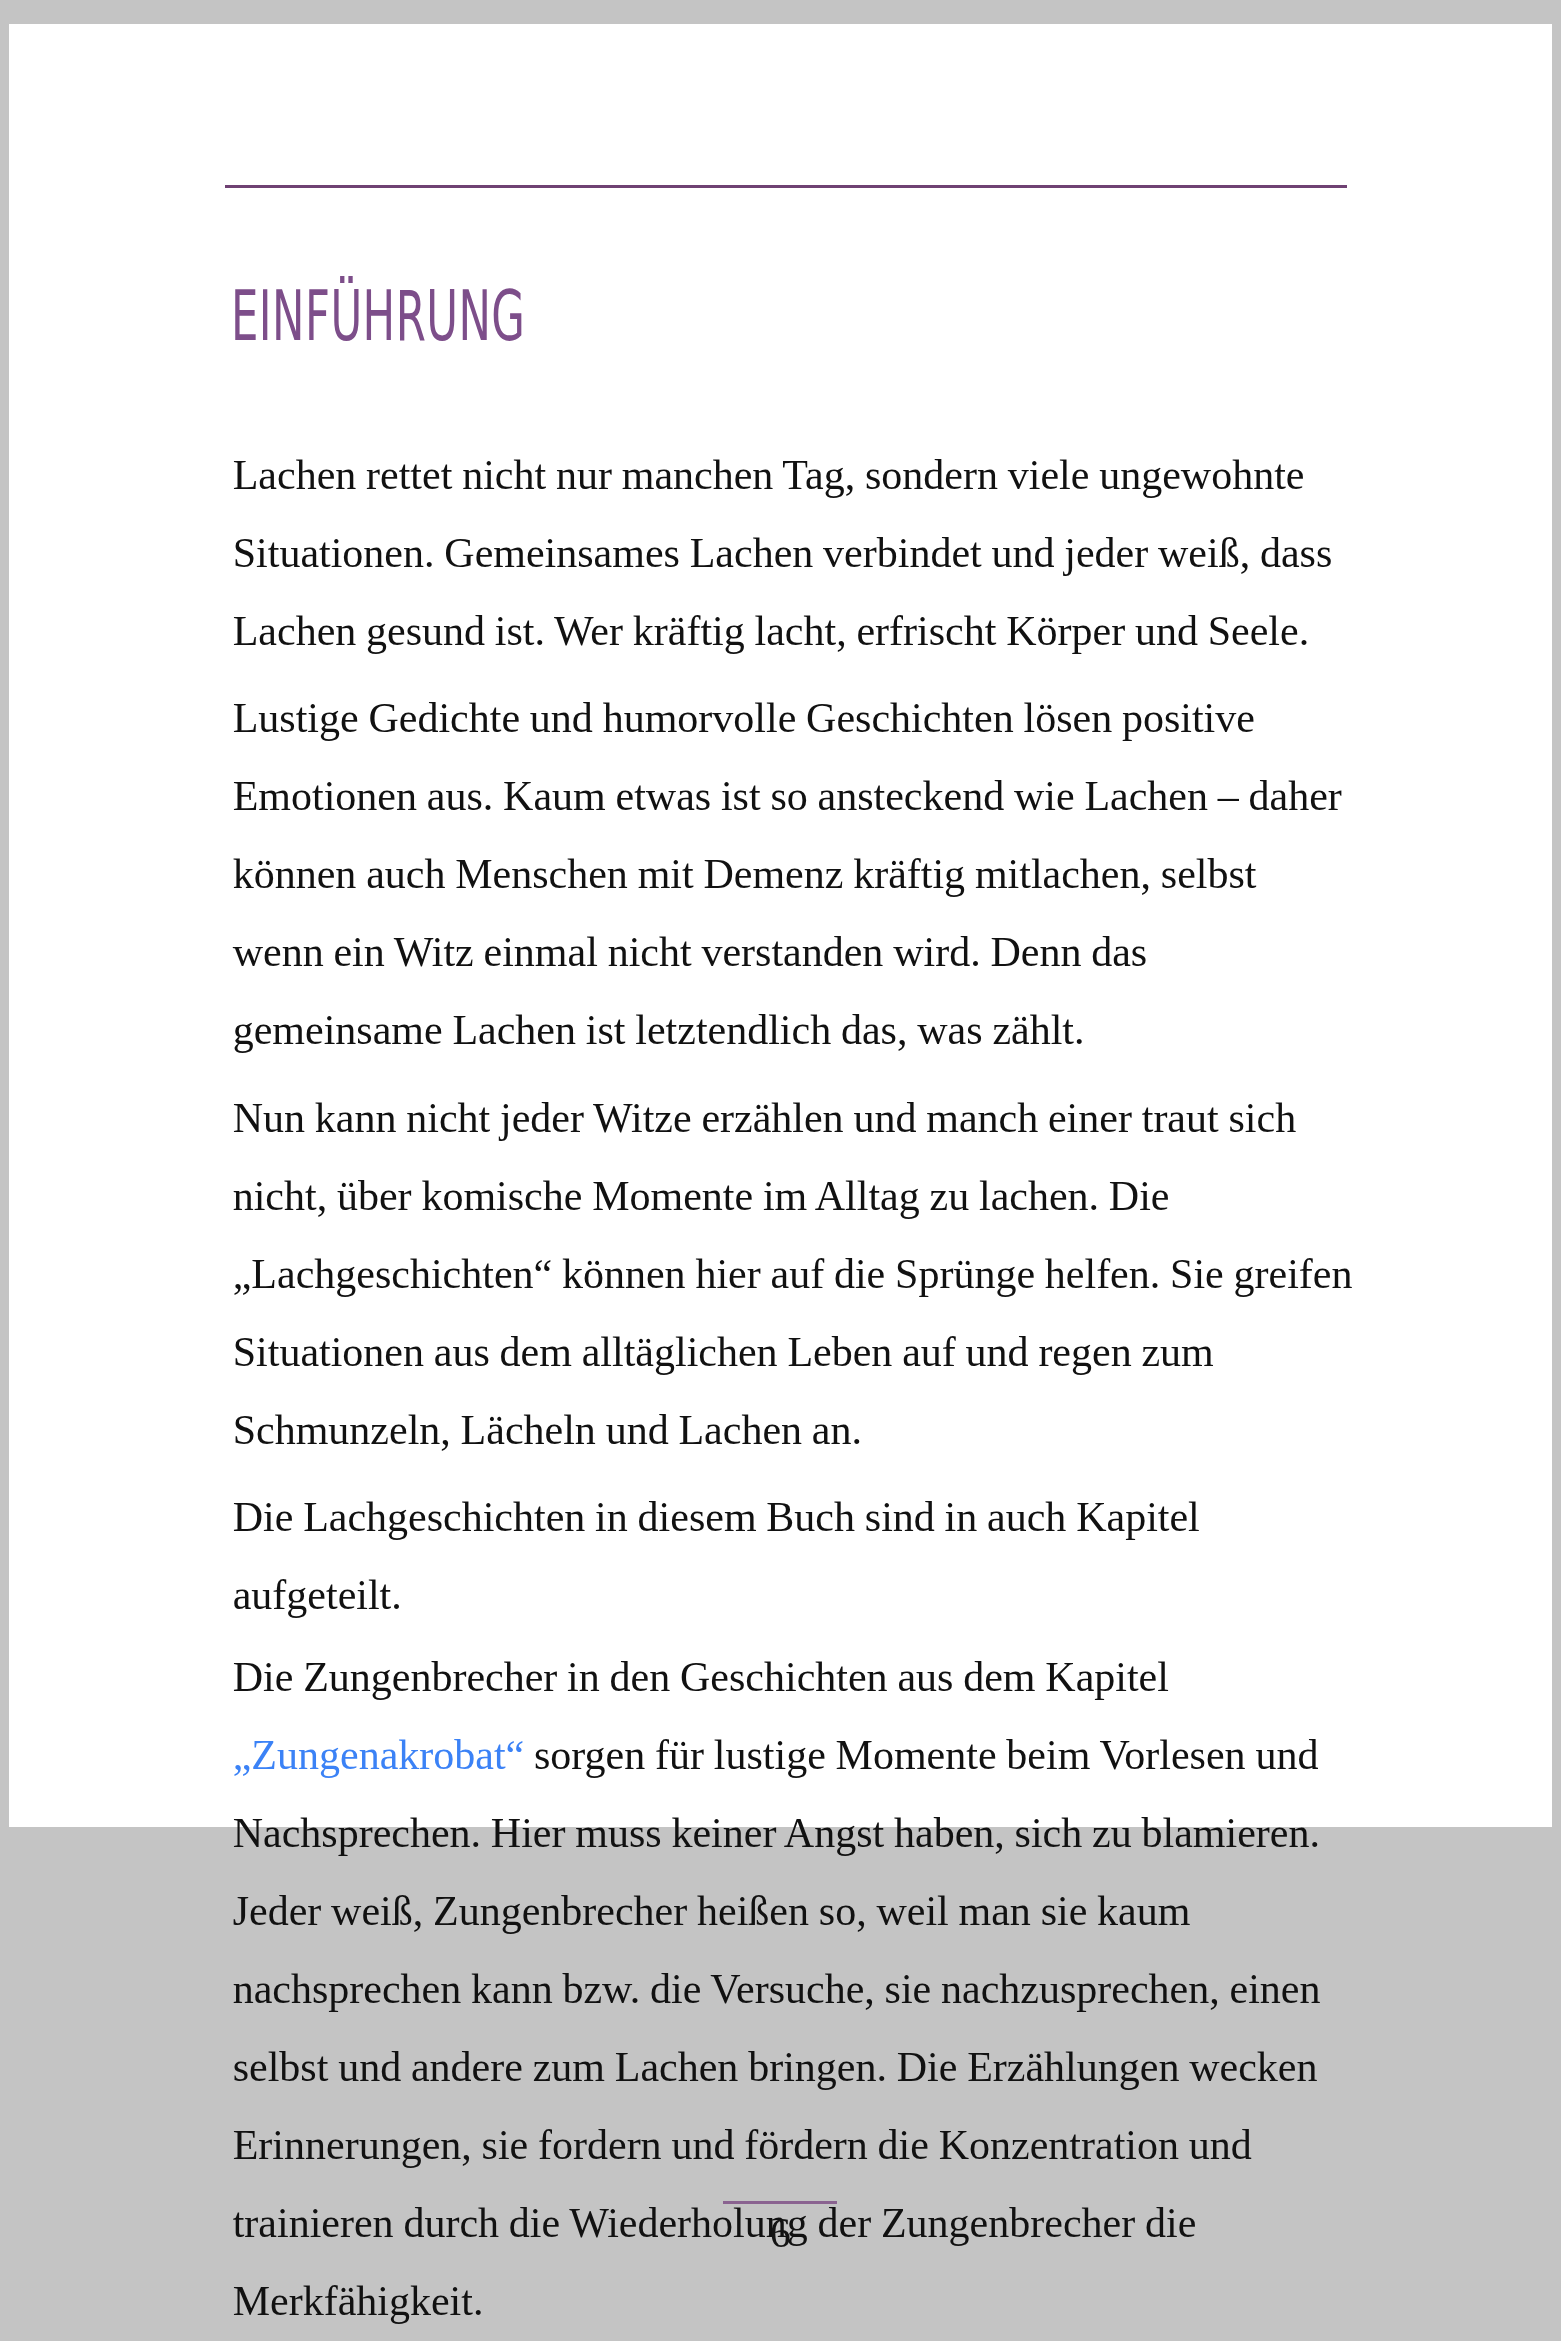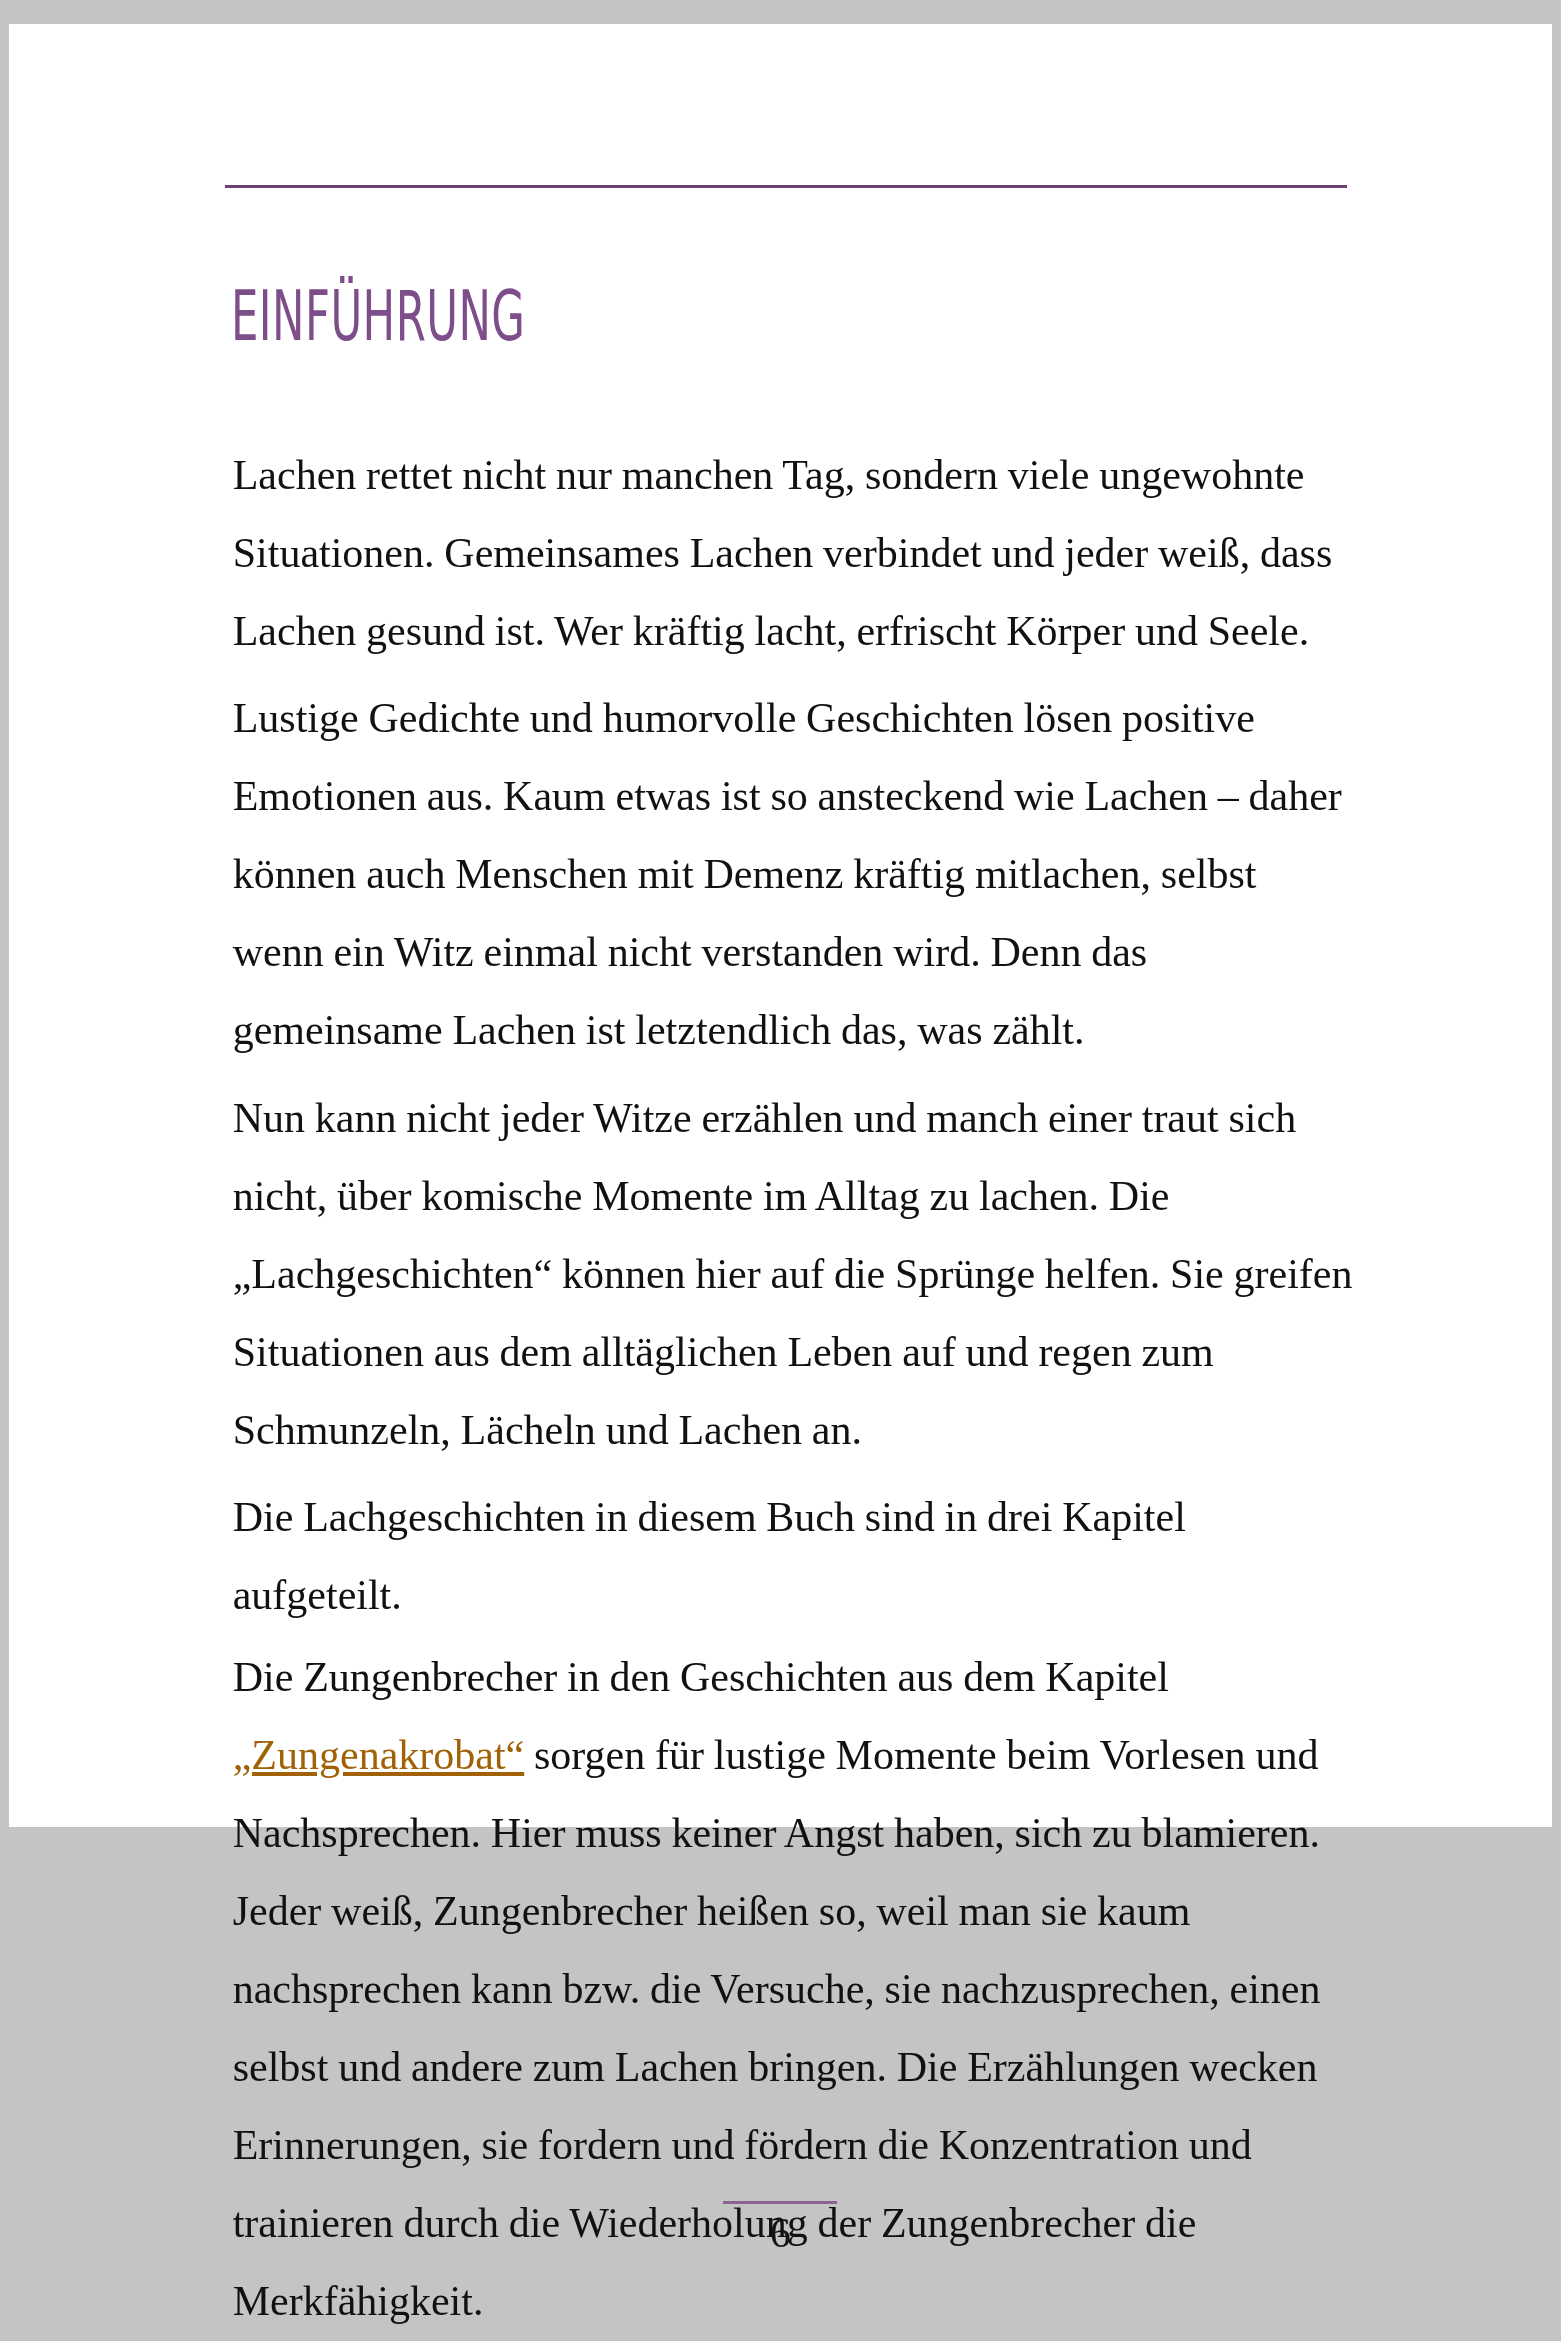--- a/index.html
+++ b/index.html
@@ -71,22 +71,21 @@
     hyphens: manual;
     -webkit-hyphens: manual;
     word-spacing: -0.7px;
   }
 
   .body-copy p.tight {
     margin-bottom: 4px;
   }
 
   .accent-term {
-    color: #a16207;
-    text-decoration: underline;
+    color: #3b82f6;
   }
 
   
   .folio {
     position: absolute;
     left: 0;
     top: 2177px;
     width: 1543px;
     text-align: center;
   }
@@ -115,21 +114,21 @@
   <h1 class="chapter-title">EINFÜHRUNG</h1>
 
   <div class="body-copy">
 
     <p>Lachen rettet nicht nur manchen Tag, sondern viele ungewohnte Situationen. Gemeinsames Lachen verbindet und jeder weiß, dass Lachen gesund ist. Wer kräftig lacht, erfrischt Körper und Seele.</p>
 
     <p>Lustige Gedichte und humorvolle Geschichten lösen positive Emotionen aus. Kaum etwas ist so ansteckend wie Lachen – daher können auch Menschen mit Demenz kräftig mitlachen, selbst wenn ein Witz einmal nicht verstanden wird. Denn das gemeinsame Lachen ist letztendlich das, was zählt.</p>
 
     <p>Nun kann nicht jeder Witze erzählen und manch einer traut sich nicht, über komische Momente im Alltag zu lachen. Die „Lachgeschichten“ können hier auf die Sprünge helfen. Sie greifen Situationen aus dem alltäglichen Leben auf und regen zum Schmunzeln, Lächeln und Lachen an.</p>
 
-    <p class="tight">Die Lachgeschichten in diesem Buch sind in drei Kapitel aufgeteilt.</p>
+    <p class="tight">Die Lachgeschichten in diesem Buch sind in auch Kapitel aufgeteilt.</p>
 
     <p><span>Die Zungenbrecher in den Geschichten aus dem Kapitel </span><span class="accent-term">„Zungenakrobat“</span><span> sorgen für lustige Momente beim Vorlesen und Nachsprechen. Hier muss keiner Angst haben, sich zu blamieren. Jeder weiß, Zungenbrecher heißen so, weil man sie kaum nachsprechen kann bzw. die Versuche, sie nachzusprechen, einen selbst und andere zum Lachen bringen. Die Erzählungen wecken Erinnerungen, sie fordern und fördern die Konzentration und trainieren durch die Wiederholung der Zungenbrecher die Merkfähigkeit.</span></p>
 
   </div>
 
   <div class="folio">
     <div class="folio-rule"></div>
     <div class="folio-number">6</div>
   </div>
 

